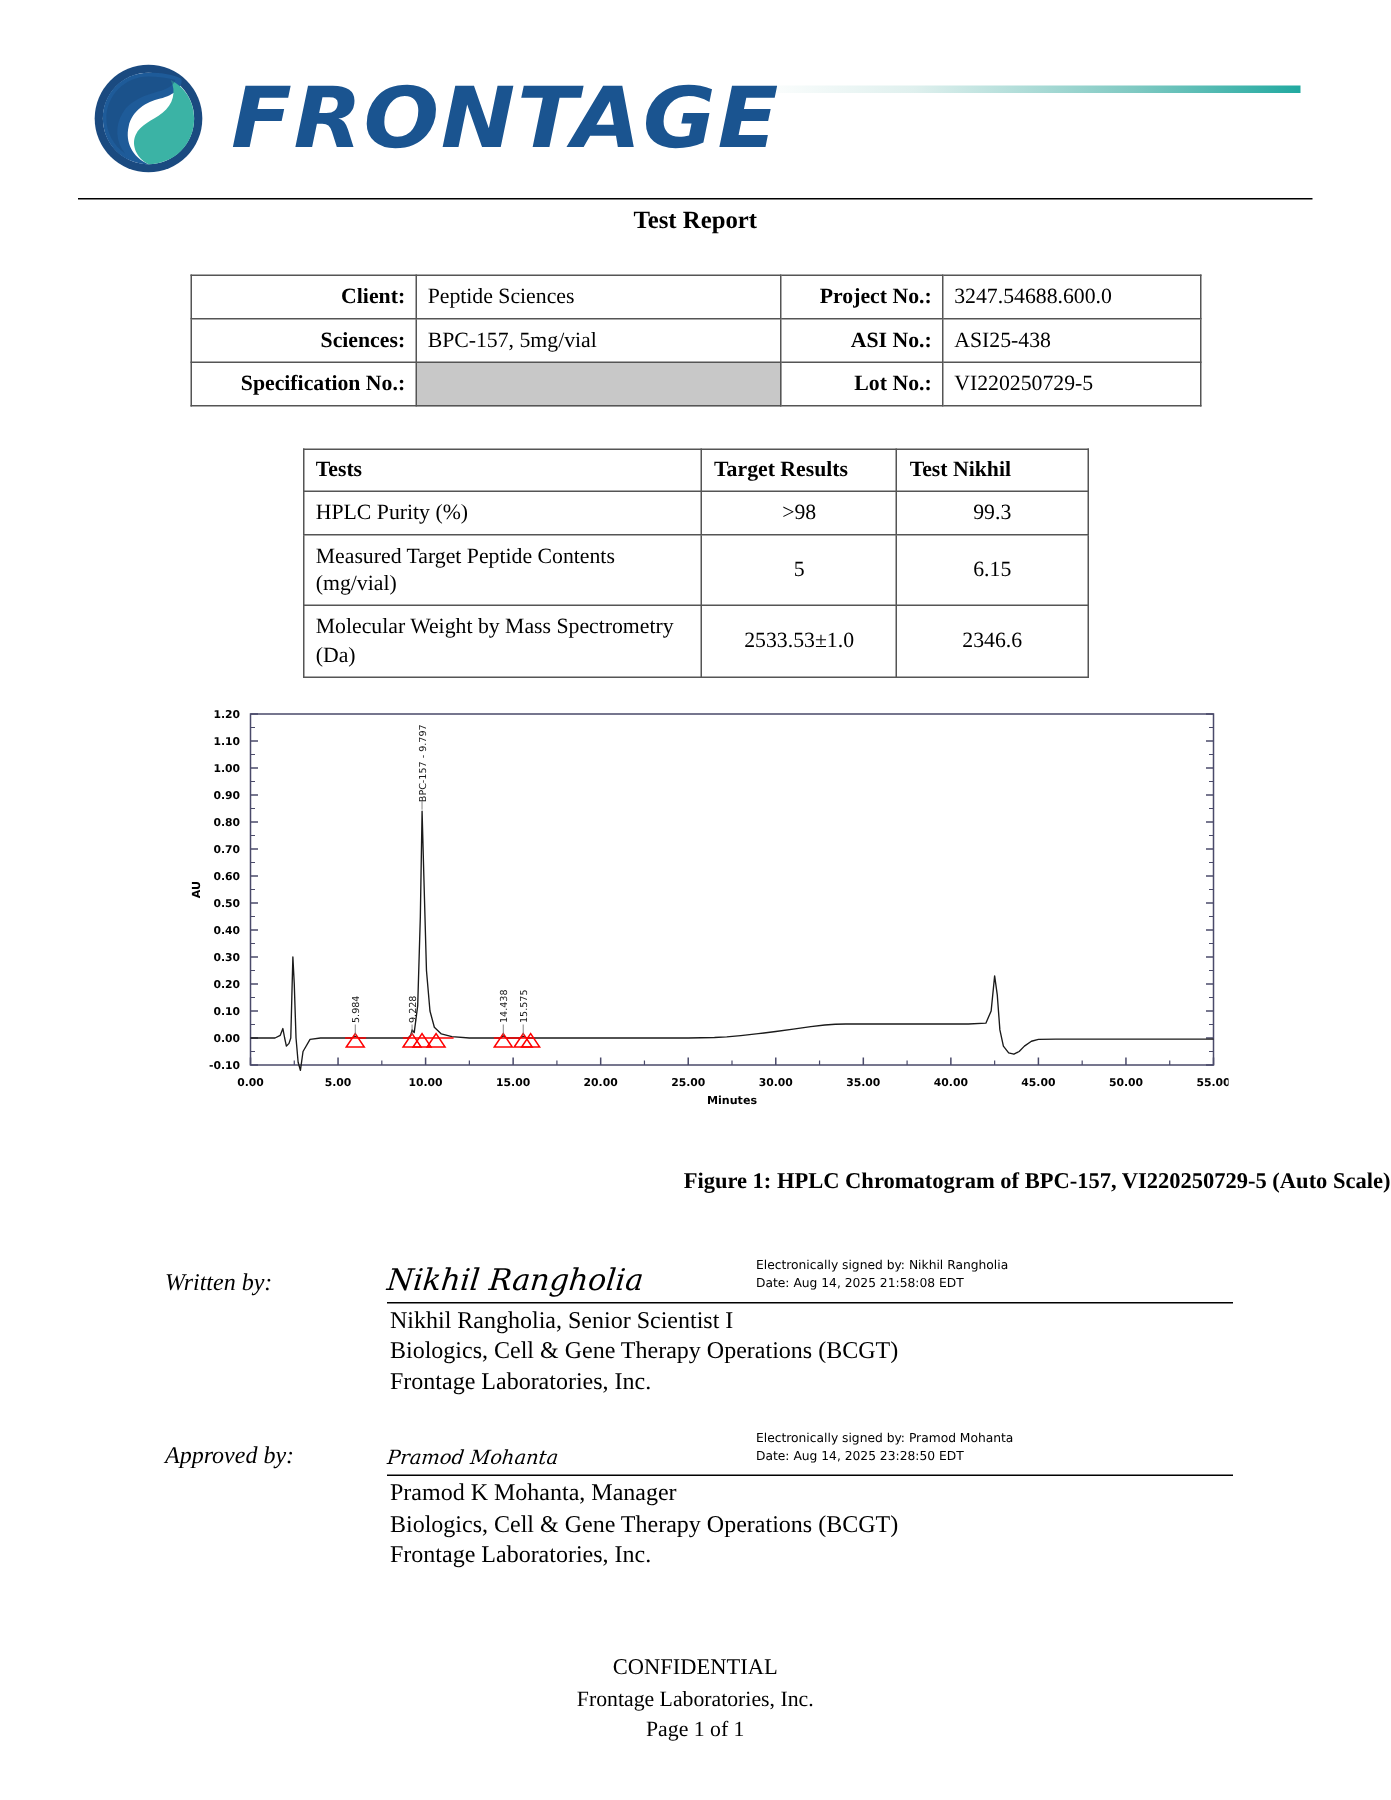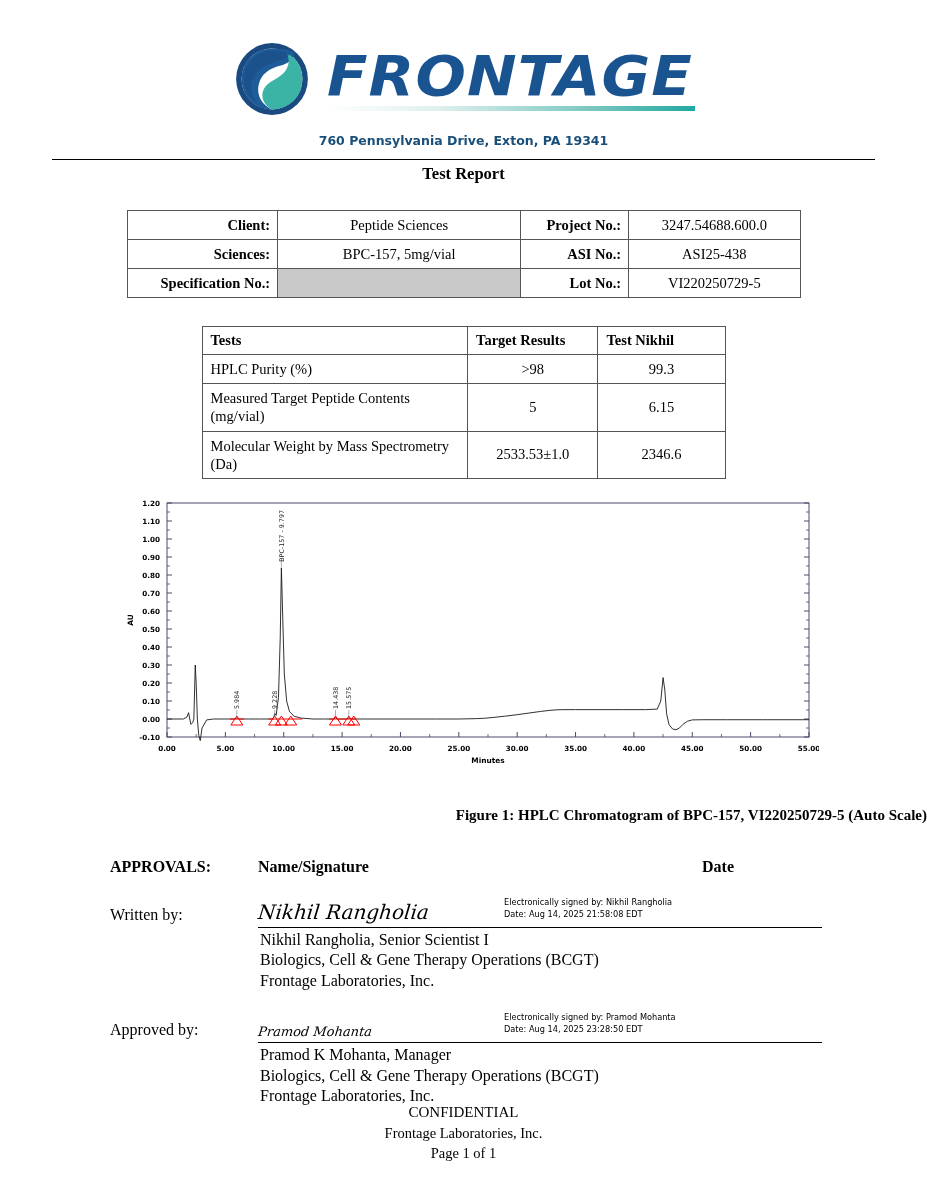--- a/index.html
+++ b/index.html
@@ -27,21 +27,21 @@
     align-items: center;
     gap: 16px;
   }
   .logo-mark {
     width: 78px;
     height: 78px;
     flex: 0 0 auto;
   }
   .wordmark-wrap {
     display: flex;
-    flex-direction: column;
+    flex-direction: row;
     align-items: flex-start;
     margin-top: 2px;
   }
   .wordmark {
     font-family: "DejaVu Sans", sans-serif;
     font-weight: bold;
     font-style: italic;
     font-size: 56px;
     letter-spacing: 1px;
     color: #1a5490;
@@ -85,21 +85,20 @@
   .info-table {
     margin: 26px auto 0 auto;
     width: 674px;
     font-size: 14.5px;
   }
   .info-table td {
     border: 1.2px solid #555;
     padding: 5px 7px;
     height: 18px;
     vertical-align: middle;
-    text-align: center;
   }
   .info-table td.lbl {
     text-align: right;
     font-weight: bold;
     width: 140px;
     white-space: nowrap;
   }
   .info-table td.val {
     width: 258px;
   }
@@ -181,20 +180,21 @@
   }
   .sig-row {
     display: flex;
     align-items: flex-end;
     min-height: 38px;
   }
   .sig-label {
     width: 148px;
     font-size: 16px;
     padding-bottom: 4px;
+    font-style: italic;
   }
   .sig-area {
     flex: 1;
     position: relative;
     border-bottom: 1.3px solid #000;
     min-height: 34px;
     display: flex;
     align-items: flex-end;
   }
   .sig-script {
@@ -266,21 +266,20 @@
       <path d="M50 11 C28 11 11 28 11 50 C11 72 28 89 50 89 C36 83 30 70 33 57 C36 43 48 36 60 33 C72 30 80 23 78 16 C70 12 60 11 50 11 Z" fill="#1e5b99"></path>
       <path d="M50 89 C72 89 89 72 89 50 C89 35 81 23 69 17 C74 27 71 38 62 45 C53 52 43 55 39 64 C35 73 40 84 50 89 Z" fill="#3bb3a5"></path>
       <path d="M50 14 C30 14 14 30 14 50 C14 62 20 73 30 80 C22 70 21 56 28 45 C35 34 48 30 58 27 C66 25 72 21 73 17 C66 15 58 14 50 14 Z" fill="#1a4a80" opacity="0.55"></path>
     </svg>
     <div class="wordmark-wrap">
       <div class="wordmark">FRONTAGE</div>
       <div class="wordmark-bar"></div>
     </div>
   </div>
   <div class="addr">
-    <div>760 Pennsylvania Drive, Exton, PA 19341</div>
   </div>
   <hr class="rule">
 </div>
 
 <div class="doc-title">Test Report</div>
 
 <table class="info-table">
   <tbody>
     <tr>
       <td class="lbl">Client:</td>
@@ -458,25 +457,20 @@
       <text x="0" y="0" text-anchor="start" class="peak-text" transform="translate(228.93083636363636,214) rotate(-90)">14.438</text>
       <line x1="226.53083636363635" y1="222" x2="226.53083636363635" y2="215" stroke="#777" stroke-width="0.6"></line>
       <text x="0" y="0" text-anchor="start" class="peak-text" transform="translate(242.20272727272726,214) rotate(-90)">15.575</text>
       <line x1="239.80272727272725" y1="222" x2="239.80272727272725" y2="215" stroke="#777" stroke-width="0.6"></line>
     </svg>
 </div>
 
 <div class="fig-caption">Figure 1: HPLC Chromatogram of BPC-157, VI220250729-5 (Auto Scale)</div>
 
 <div class="approvals">
-  <div class="appr-head">
-    <div class="h-approvals">APPROVALS:</div>
-    <div class="h-name">Name/Signature</div>
-    <div class="h-date">Date</div>
-  </div>
 
   <div class="sig-block">
     <div class="sig-row">
       <div class="sig-label">Written by:</div>
       <div class="sig-area">
         <span class="sig-script">Nikhil Rangholia</span>
         <div class="estamp">
           <div>Electronically signed by: Nikhil Rangholia</div>
           <div>Date: Aug 14, 2025 21:58:08 EDT</div>
         </div>

